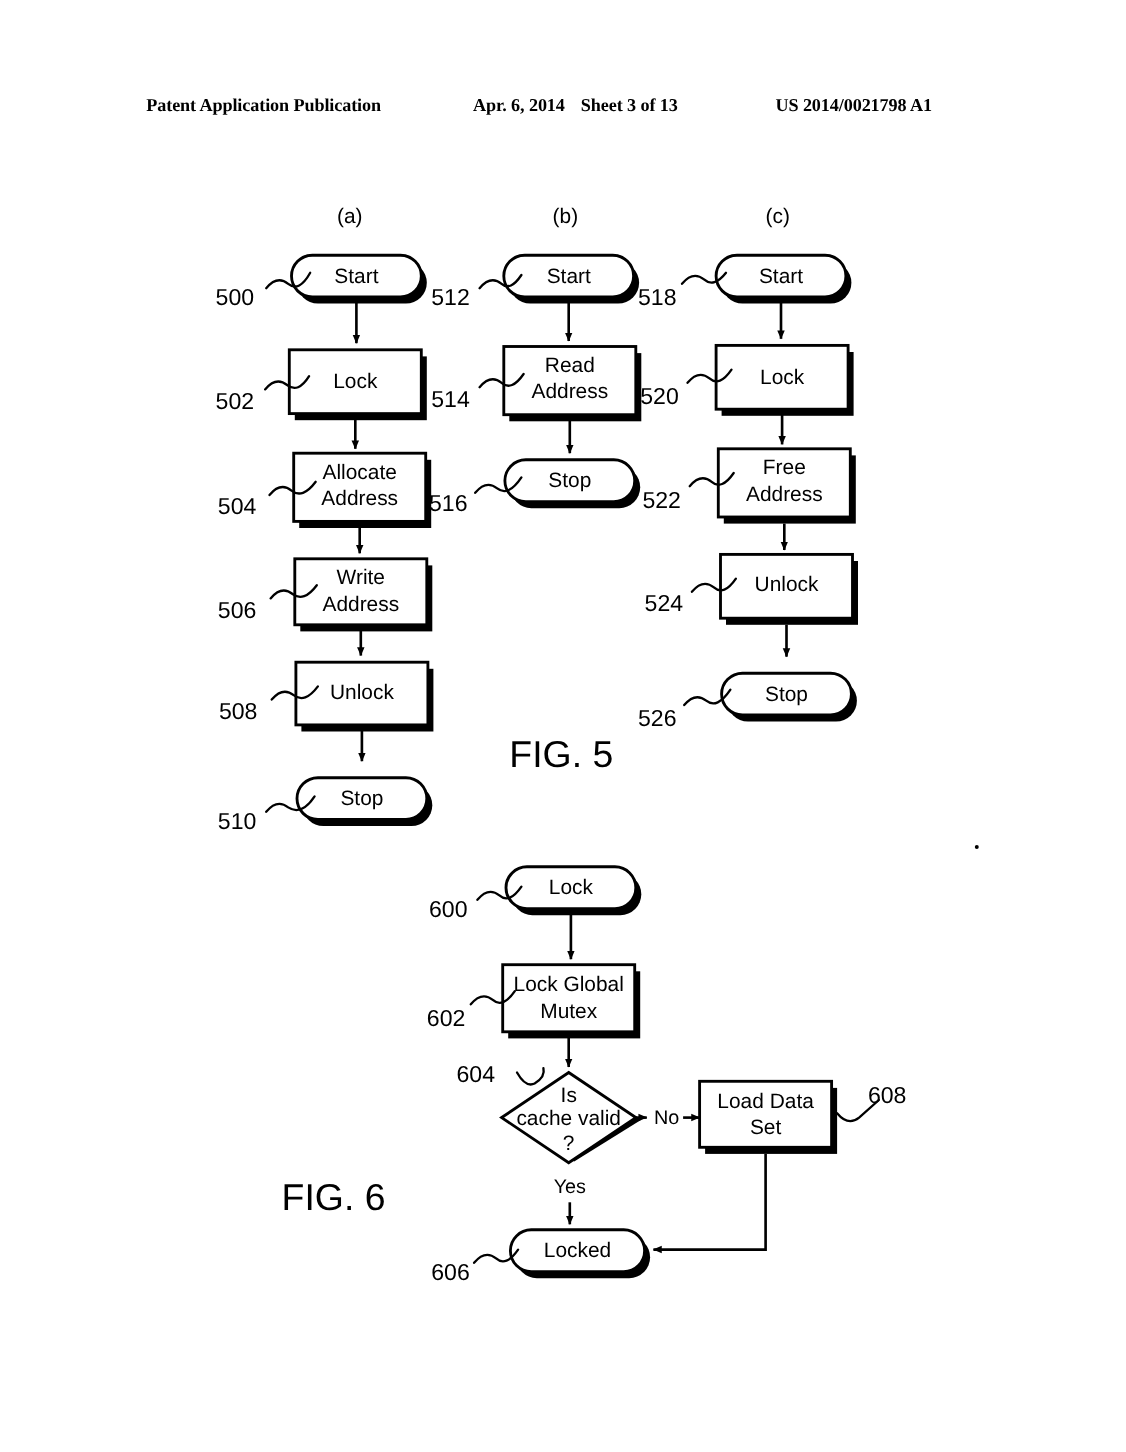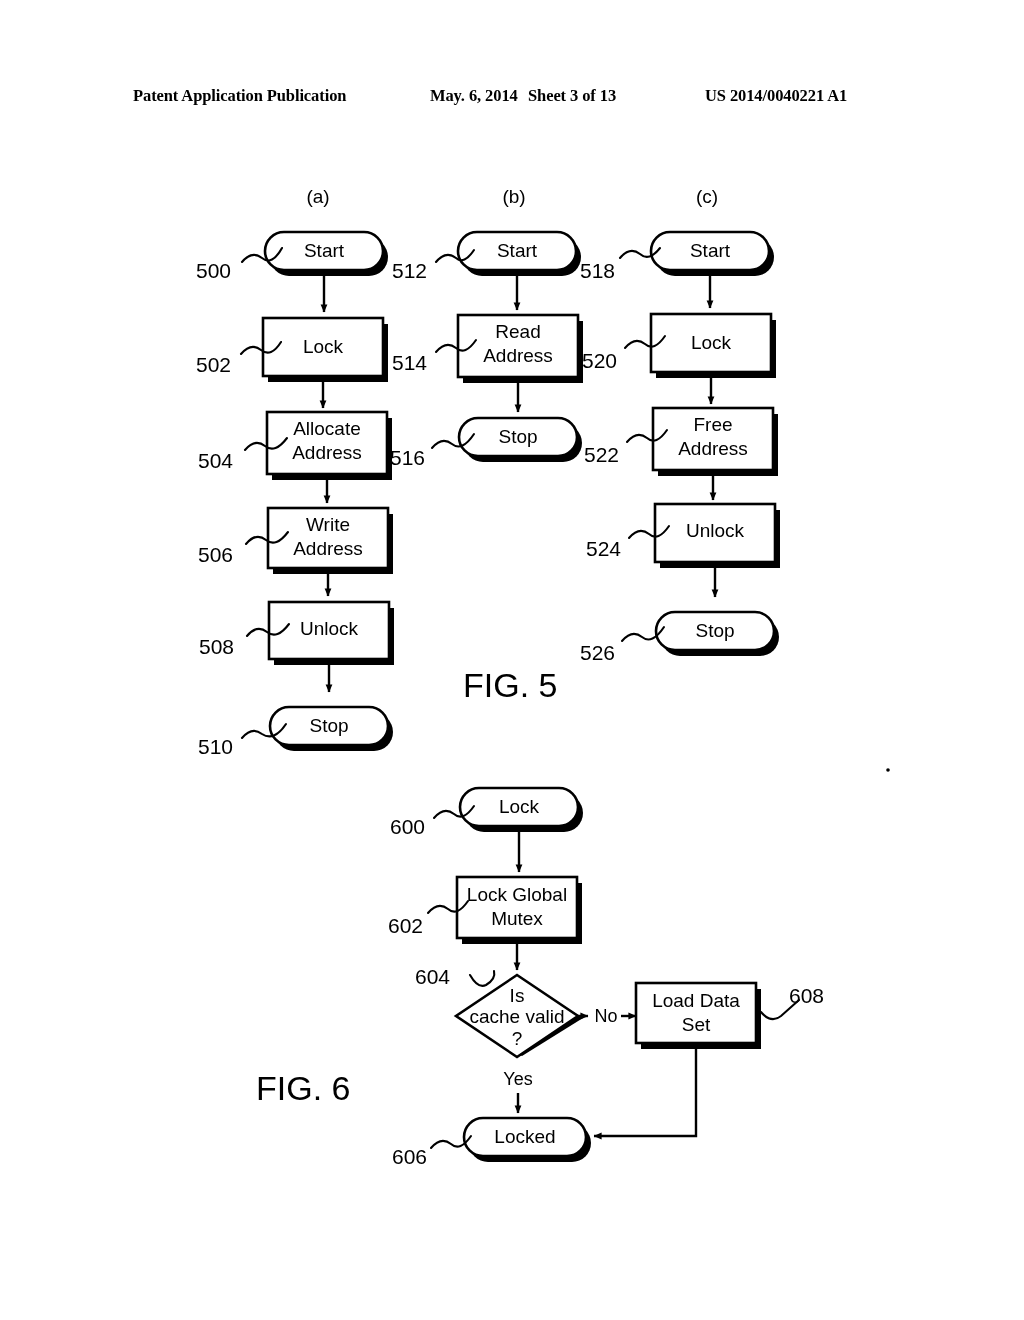--- a/index.html
+++ b/index.html
@@ -106,23 +106,23 @@
     stroke-width: 2.1;
     fill: none;
     stroke-linecap: round;
   }
 </style>
 </head>
 <body>
 
 <div id="sheet-header">
   <div class="hdr" id="hdr-pub">Patent Application Publication</div>
-  <div class="hdr" id="hdr-date">May. 6, 2014</div>
+  <div class="hdr" id="hdr-date">Apr. 6, 2014</div>
   <div class="hdr" id="hdr-sheet">Sheet 3 of 13</div>
-  <div class="hdr" id="hdr-num">US 2014/0040221 A1</div>
+  <div class="hdr" id="hdr-num">US 2014/0021798 A1</div>
 </div>
 
 <div id="figure-canvas">
 <svg width="1024" height="1320" viewBox="0 0 1024 1320" xmlns="http://www.w3.org/2000/svg">
   <defs>
     <marker id="arrowhead" markerWidth="9" markerHeight="9" refX="7.6" refY="4" orient="auto" markerUnits="userSpaceOnUse">
       <path d="M0,0.6 L8,4 L0,7.4 z" fill="#000"></path>
     </marker>
   </defs>
 

